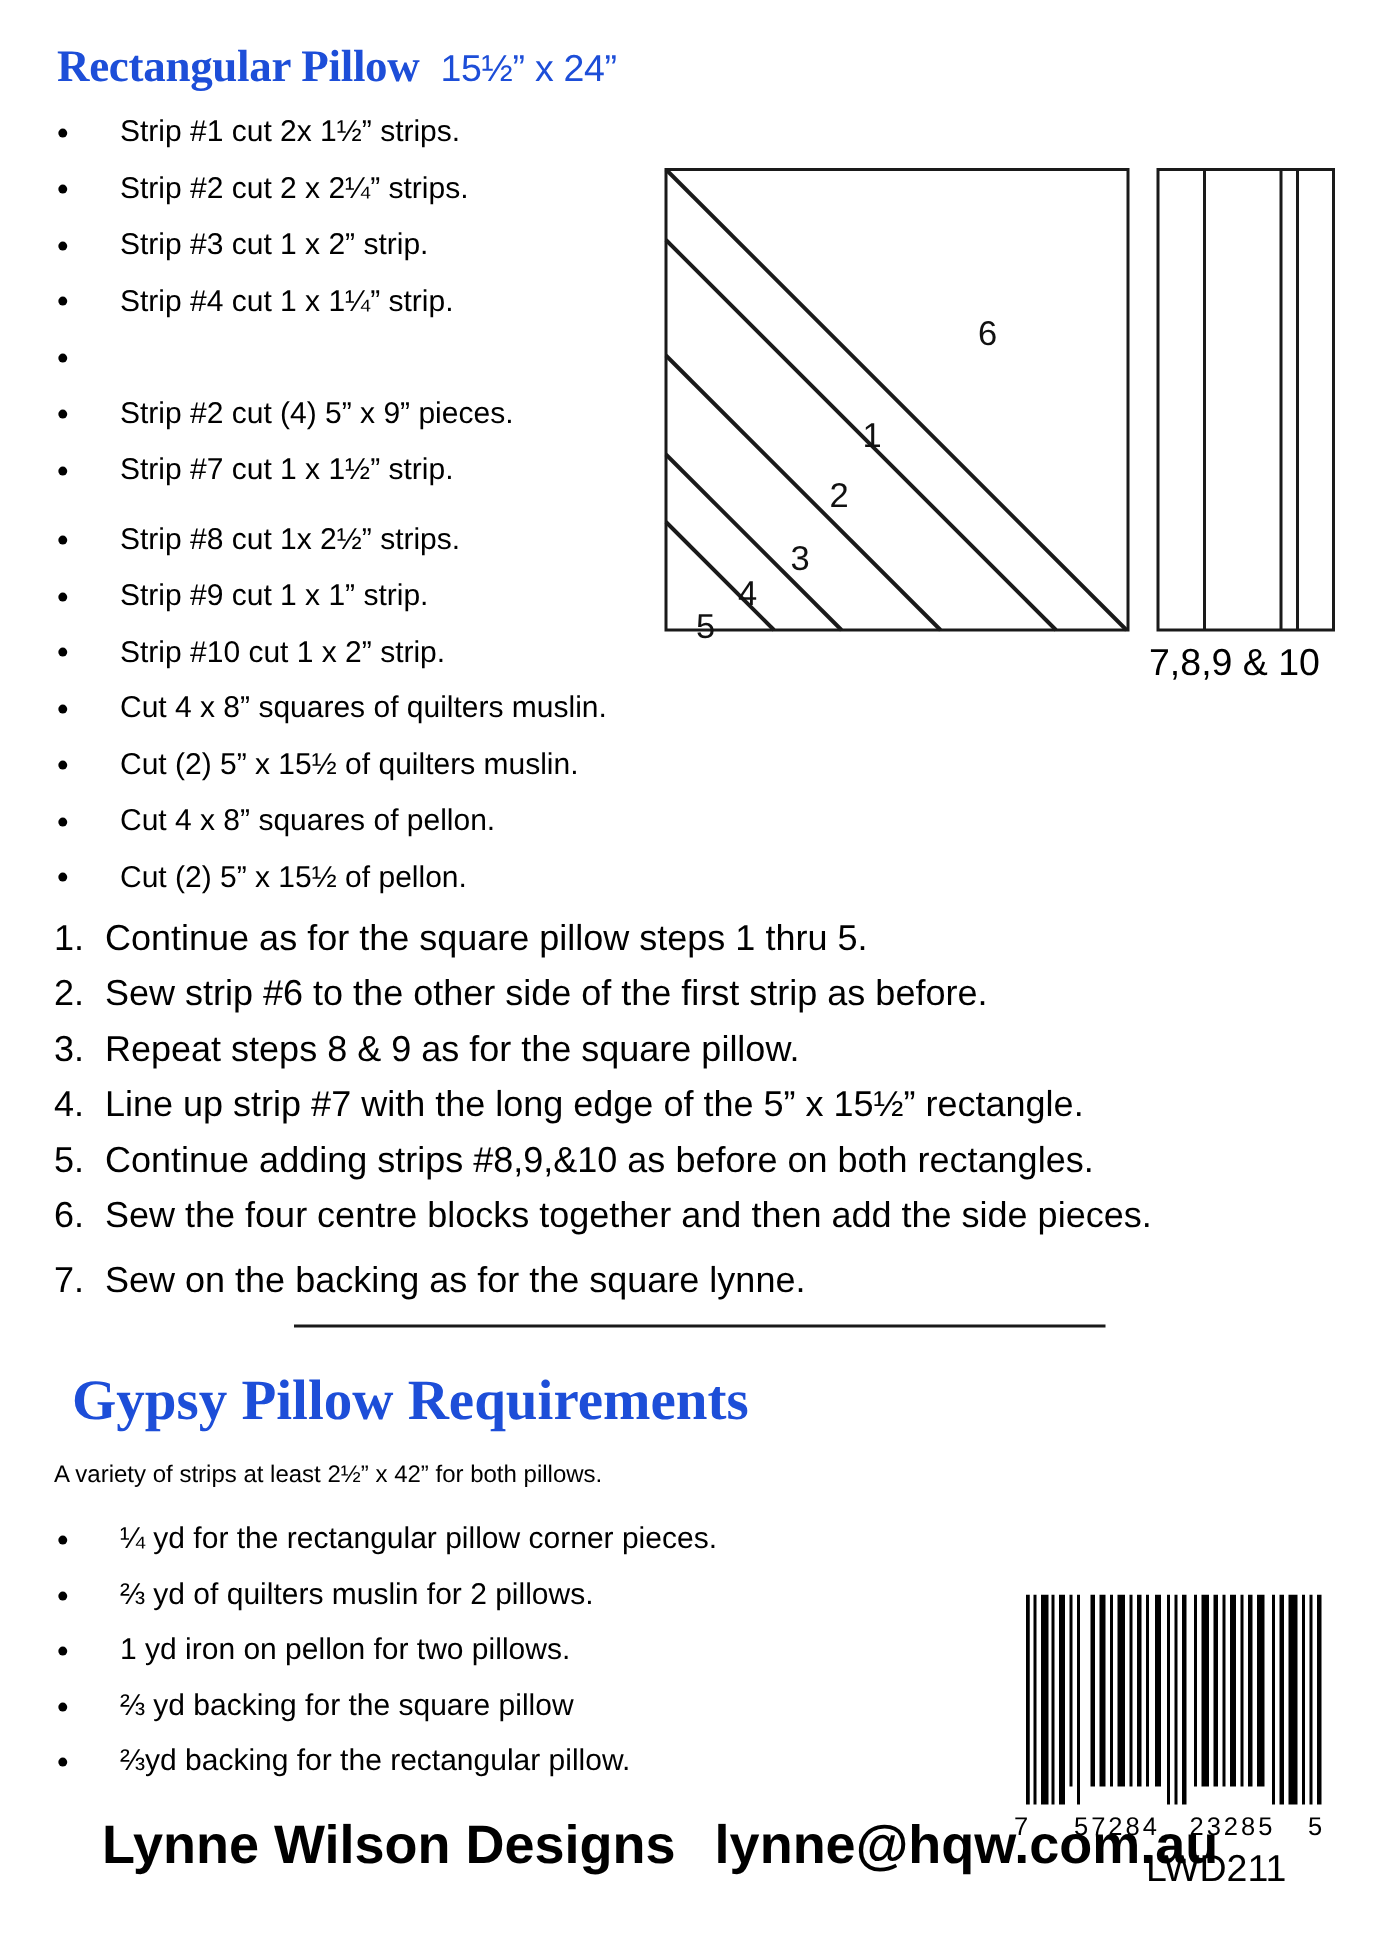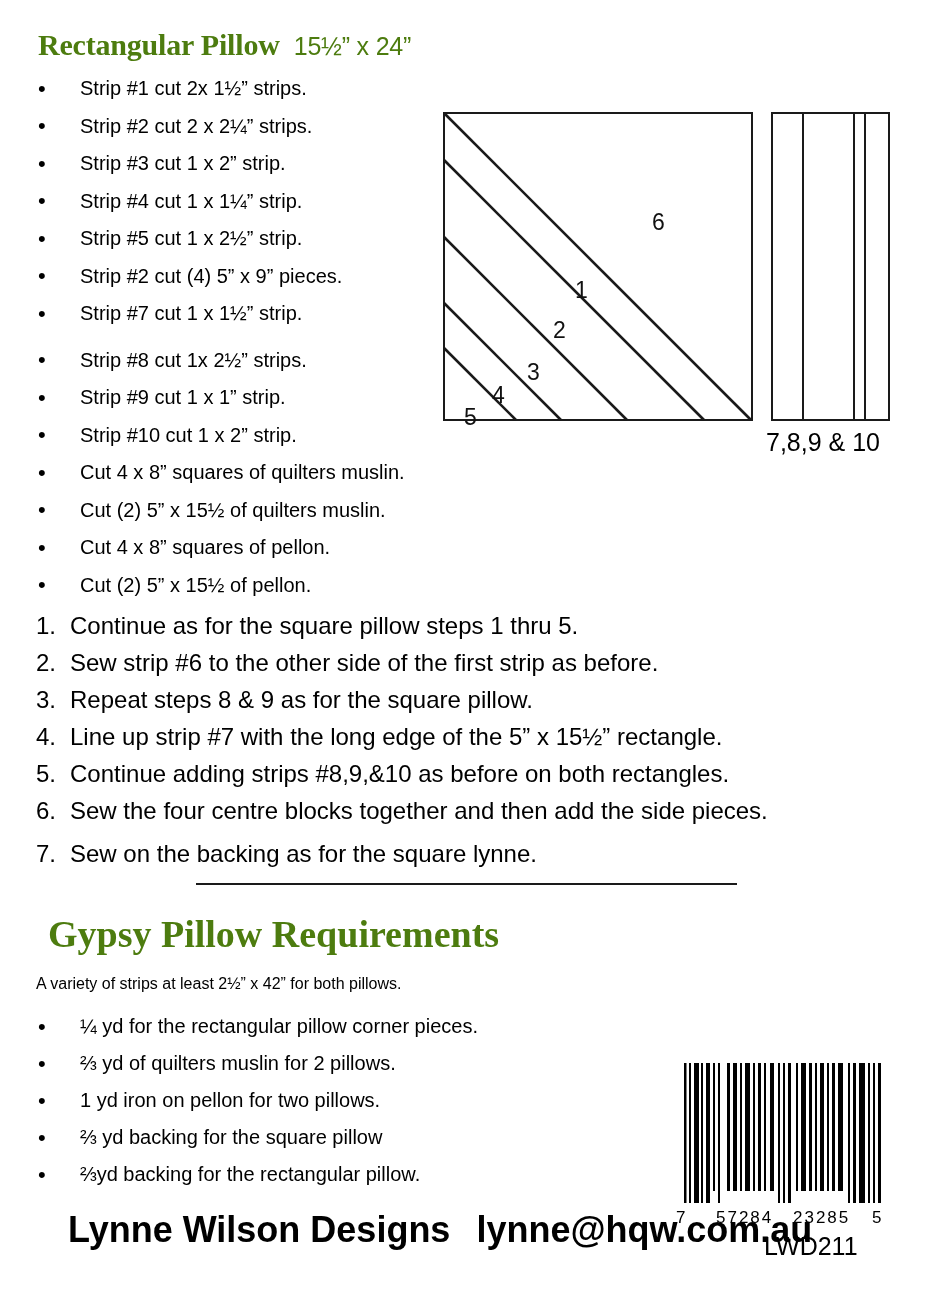--- a/index.html
+++ b/index.html
@@ -17,21 +17,21 @@
   }
   .page {
     position: absolute;
     inset: 0;
   }
 
   
   .heading-serif {
     font-family: "Liberation Serif", serif;
     font-weight: bold;
-    color: #4d7c0f;
+    color: #1d4ed8;
   }
   #rect-pillow-title {
     position: absolute;
     left: 38px;
     top: 28px;
     font-size: 30px;
     letter-spacing: -0.2px;
     white-space: nowrap;
   }
   #rect-pillow-title .dims {
@@ -221,21 +221,20 @@
     <li class="bullet-row">
       <span class="bullet-dot">•</span>
       <span class="bullet-text">Strip #3 cut 1 x 2” strip.</span>
     </li>
     <li class="bullet-row">
       <span class="bullet-dot">•</span>
       <span class="bullet-text">Strip #4 cut 1 x 1¼” strip.</span>
     </li>
     <li class="bullet-row">
       <span class="bullet-dot">•</span>
-      <span class="bullet-text">Strip #5 cut 1 x 2½” strip.</span>
     </li>
     <li class="bullet-row">
       <span class="bullet-dot">•</span>
       <span class="bullet-text">Strip #2 cut (4) 5” x 9” pieces.</span>
     </li>
     <li class="bullet-row">
       <span class="bullet-dot">•</span>
       <span class="bullet-text">Strip #7 cut 1 x 1½” strip.</span>
     </li>
     <li class="bullet-row gap-before">

